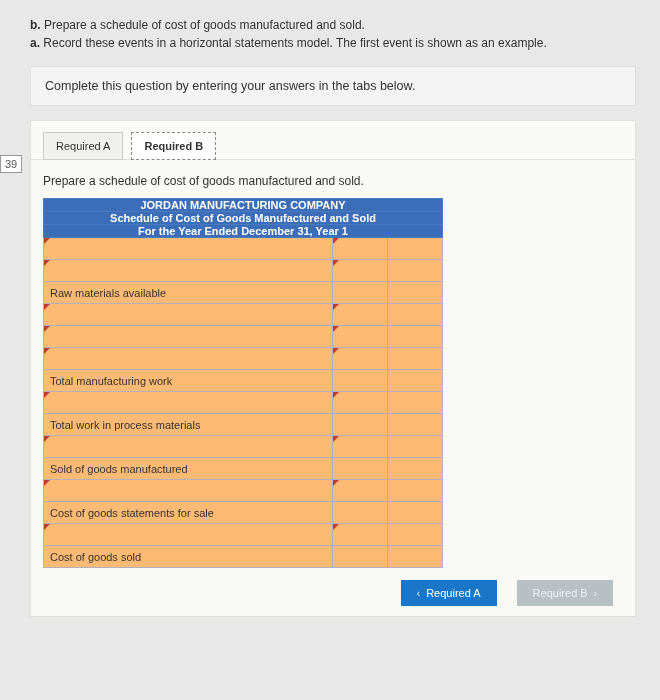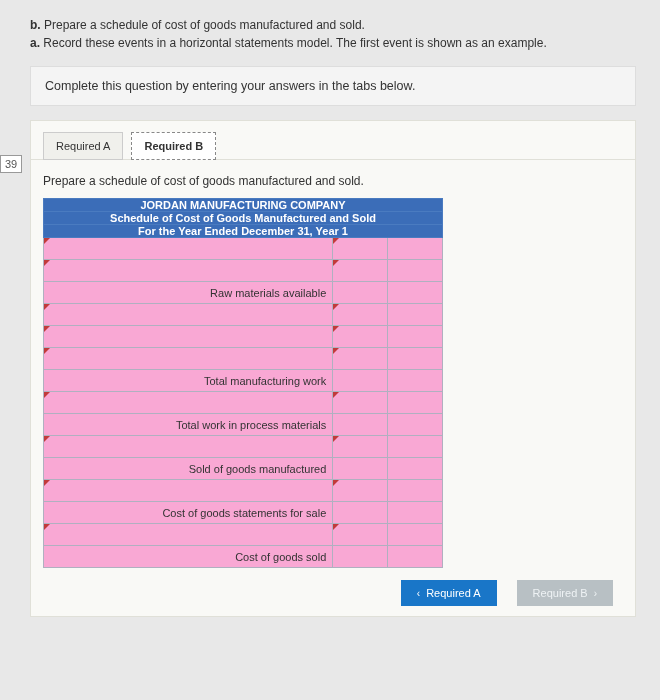--- a/index.html
+++ b/index.html
@@ -87,22 +87,21 @@
       padding: 0 6px;
       border: 1px solid #4a7bc0;
       font-size: 11px;
       text-align: center;
     }
     .sched-table td {
       border: 1px solid #b0b0c0;
       padding: 4px 6px;
       height: 22px;
       font-size: 11px;
-      background: #f9a8d4;
-      text-align: right;
+      background: #fdba74;
     }
     .sched-table td.col1 { width: 290px; }
     .sched-table td.col2 { width: 55px; }
     .sched-table td.col3 { width: 55px; }
     .sched-table .edit-corner {
       position: relative;
     }
     .sched-table .edit-corner::before {
       content: '';
       position: absolute;

